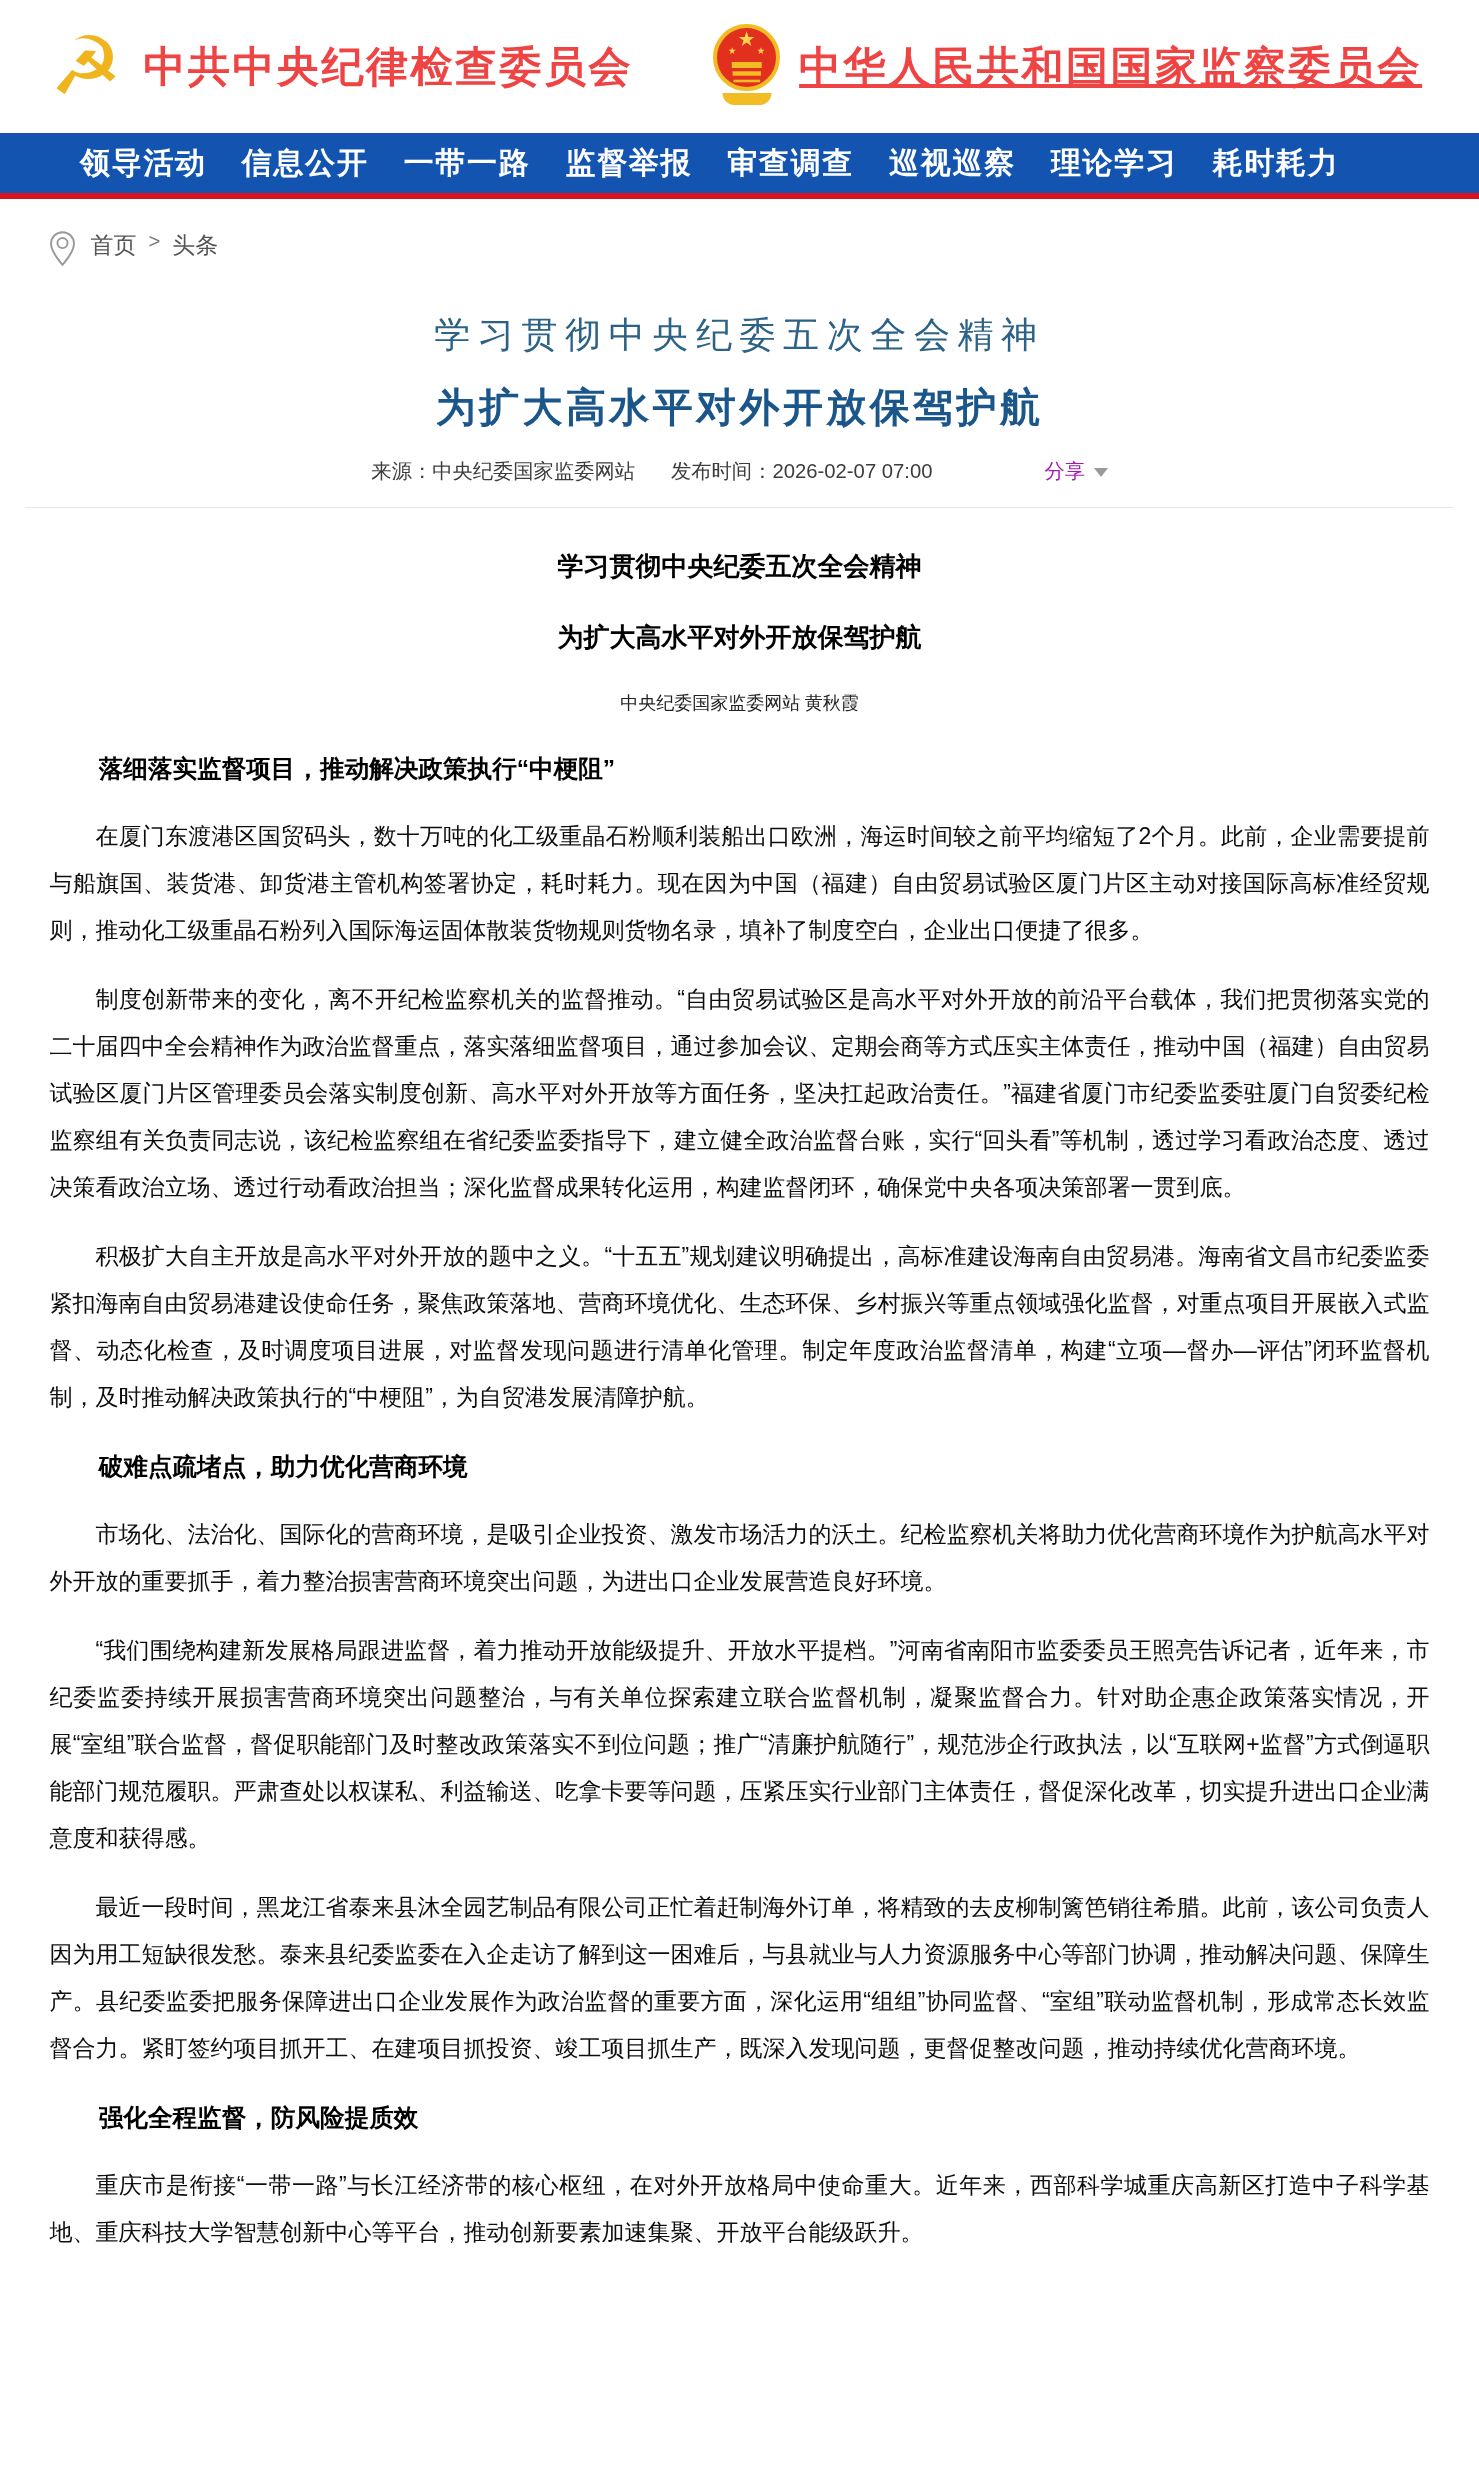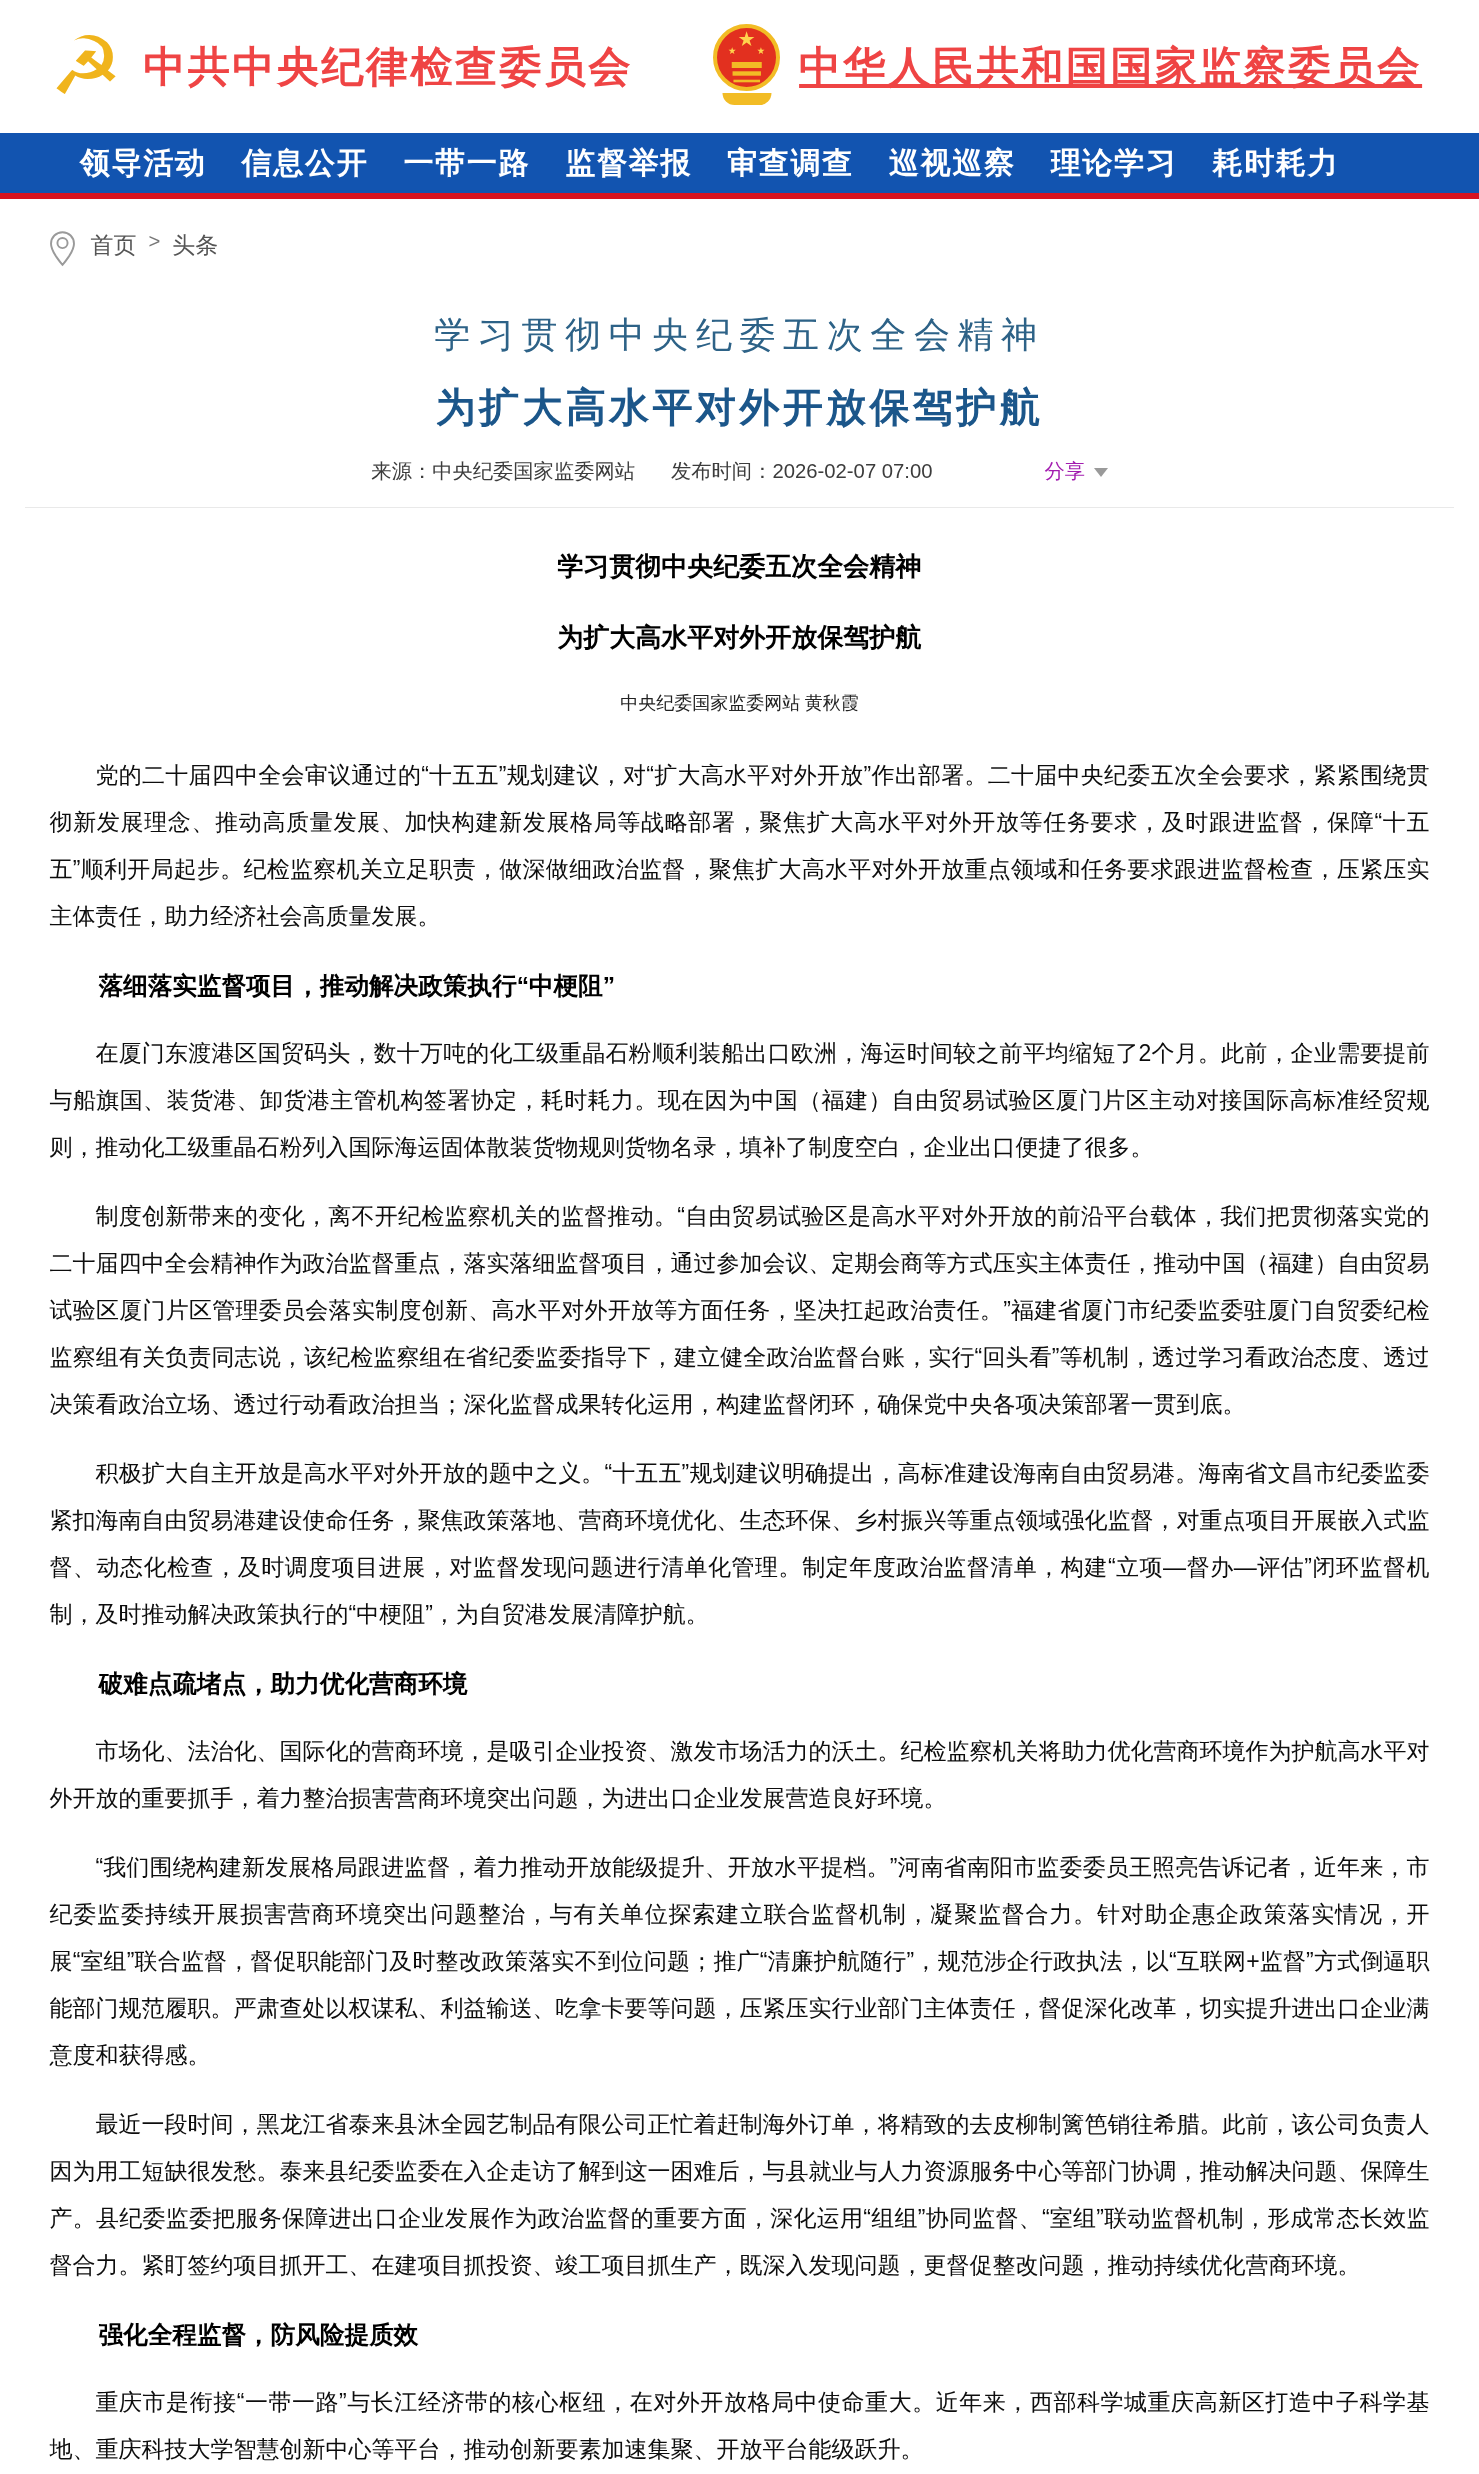--- a/index.html
+++ b/index.html
@@ -104,21 +104,20 @@
       </span>
     </div>
     <div class="divider"></div>
   </div>
 
   <div class="article-body">
     <div class="h-center">学习贯彻中央纪委五次全会精神</div>
     <div class="h-center">为扩大高水平对外开放保驾护航</div>
     <div class="byline">中央纪委国家监委网站 黄秋霞</div>
     <div class="content">
-        <p class="para">党的二十届四中全会审议通过的“十五五”规划建议，对“扩大高水平对外开放”作出部署。二十届中央纪委五次全会要求，紧紧围绕贯彻新发展理念、推动高质量发展、加快构建新发展格局等战略部署，聚焦扩大高水平对外开放等任务要求，及时跟进监督，保障“十五五”顺利开局起步。纪检监察机关立足职责，做深做细政治监督，聚焦扩大高水平对外开放重点领域和任务要求跟进监督检查，压紧压实主体责任，助力经济社会高质量发展。</p>
         <p class="subhead">落细落实监督项目，推动解决政策执行“中梗阻”</p>
         <p class="para">在厦门东渡港区国贸码头，数十万吨的化工级重晶石粉顺利装船出口欧洲，海运时间较之前平均缩短了2个月。此前，企业需要提前与船旗国、装货港、卸货港主管机构签署协定，耗时耗力。现在因为中国（福建）自由贸易试验区厦门片区主动对接国际高标准经贸规则，推动化工级重晶石粉列入国际海运固体散装货物规则货物名录，填补了制度空白，企业出口便捷了很多。</p>
         <p class="para">制度创新带来的变化，离不开纪检监察机关的监督推动。“自由贸易试验区是高水平对外开放的前沿平台载体，我们把贯彻落实党的二十届四中全会精神作为政治监督重点，落实落细监督项目，通过参加会议、定期会商等方式压实主体责任，推动中国（福建）自由贸易试验区厦门片区管理委员会落实制度创新、高水平对外开放等方面任务，坚决扛起政治责任。”福建省厦门市纪委监委驻厦门自贸委纪检监察组有关负责同志说，该纪检监察组在省纪委监委指导下，建立健全政治监督台账，实行“回头看”等机制，透过学习看政治态度、透过决策看政治立场、透过行动看政治担当；深化监督成果转化运用，构建监督闭环，确保党中央各项决策部署一贯到底。</p>
         <p class="para">积极扩大自主开放是高水平对外开放的题中之义。“十五五”规划建议明确提出，高标准建设海南自由贸易港。海南省文昌市纪委监委紧扣海南自由贸易港建设使命任务，聚焦政策落地、营商环境优化、生态环保、乡村振兴等重点领域强化监督，对重点项目开展嵌入式监督、动态化检查，及时调度项目进展，对监督发现问题进行清单化管理。制定年度政治监督清单，构建“立项—督办—评估”闭环监督机制，及时推动解决政策执行的“中梗阻”，为自贸港发展清障护航。</p>
         <p class="subhead">破难点疏堵点，助力优化营商环境</p>
         <p class="para">市场化、法治化、国际化的营商环境，是吸引企业投资、激发市场活力的沃土。纪检监察机关将助力优化营商环境作为护航高水平对外开放的重要抓手，着力整治损害营商环境突出问题，为进出口企业发展营造良好环境。</p>
         <p class="para">“我们围绕构建新发展格局跟进监督，着力推动开放能级提升、开放水平提档。”河南省南阳市监委委员王照亮告诉记者，近年来，市纪委监委持续开展损害营商环境突出问题整治，与有关单位探索建立联合监督机制，凝聚监督合力。针对助企惠企政策落实情况，开展“室组”联合监督，督促职能部门及时整改政策落实不到位问题；推广“清廉护航随行”，规范涉企行政执法，以“互联网+监督”方式倒逼职能部门规范履职。严肃查处以权谋私、利益输送、吃拿卡要等问题，压紧压实行业部门主体责任，督促深化改革，切实提升进出口企业满意度和获得感。</p>
         <p class="para">最近一段时间，黑龙江省泰来县沐全园艺制品有限公司正忙着赶制海外订单，将精致的去皮柳制篱笆销往希腊。此前，该公司负责人因为用工短缺很发愁。泰来县纪委监委在入企走访了解到这一困难后，与县就业与人力资源服务中心等部门协调，推动解决问题、保障生产。县纪委监委把服务保障进出口企业发展作为政治监督的重要方面，深化运用“组组”协同监督、“室组”联动监督机制，形成常态长效监督合力。紧盯签约项目抓开工、在建项目抓投资、竣工项目抓生产，既深入发现问题，更督促整改问题，推动持续优化营商环境。</p>
         <p class="subhead">强化全程监督，防风险提质效</p>
         <p class="para">重庆市是衔接“一带一路”与长江经济带的核心枢纽，在对外开放格局中使命重大。近年来，西部科学城重庆高新区打造中子科学基地、重庆科技大学智慧创新中心等平台，推动创新要素加速集聚、开放平台能级跃升。</p>

